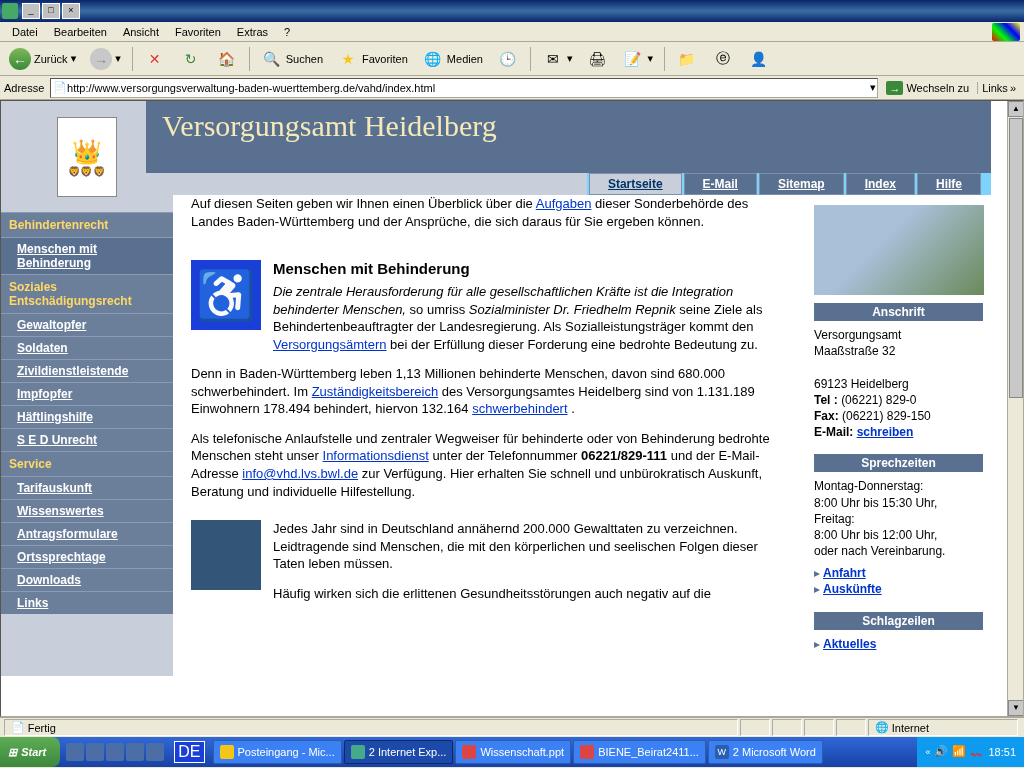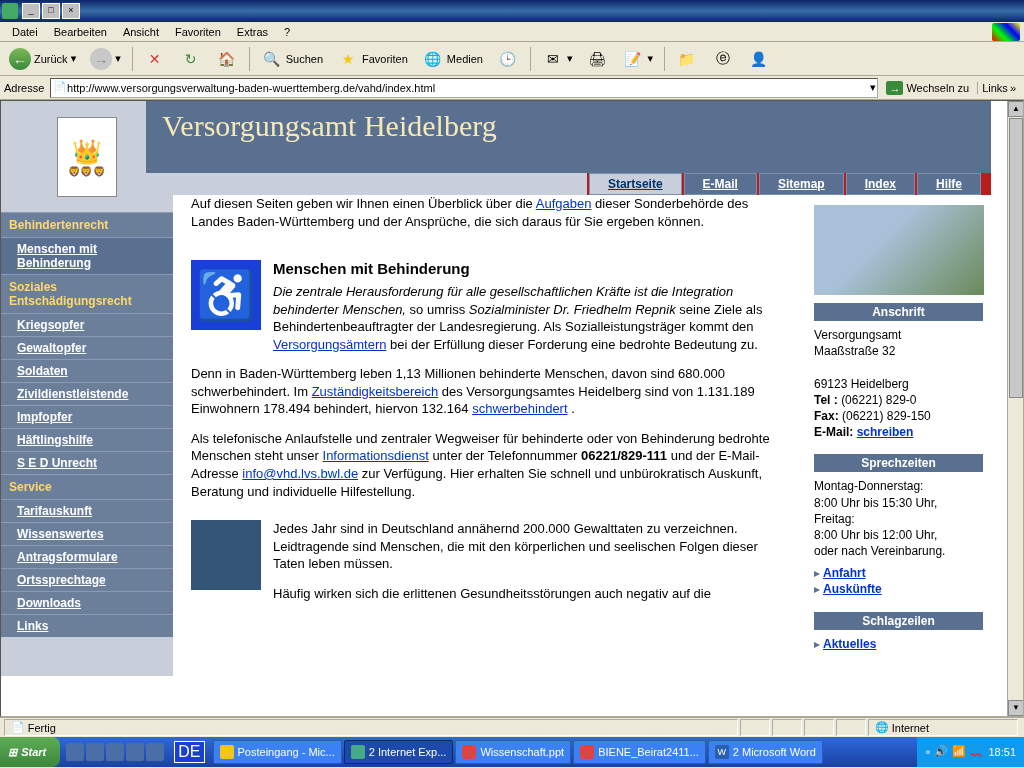--- a/index.html
+++ b/index.html
@@ -35,21 +35,21 @@
 
 .content-area { height: 617px; background: #fff; overflow: auto; position: relative; border: 1px inset #aca899; }
 .page { width: 990px; position: relative; }
 
 
 .page-header { background: #5a7090; color: #fff; padding: 0; display: flex; height: 72px; }
 .page-header .logo-box { width: 145px; background: #c8cfdb; display: flex; align-items: center; justify-content: center; }
 .page-header .title-area { flex: 1; display: flex; align-items: flex-start; padding: 8px 16px; font-family: Georgia, serif; font-size: 30px; color: #f5e9b8; }
 
 
-.top-nav { background: #b91c1c; display: flex; justify-content: flex-end; height: 22px; padding-right:10px;}
+.top-nav { background: #7dd3fc; display: flex; justify-content: flex-end; height: 22px; padding-right:10px;}
 .top-nav .tab { background: #5a7090; color: #fff; padding: 3px 18px; margin-left: 2px; cursor: pointer; font-weight: bold; font-size: 12px; text-decoration: underline; border:1px solid #7a90b0;}
 .top-nav .tab.active { background: #c8cfdb; color: #003366; }
 
 
 .main { display: flex; }
 .side-col { width: 172px; background: #c8cfdb; padding-top: 10px; }
 .side-nav { background: #a21caf; }
 .side-nav .cat { background: #6b7f9b; color: #ffd966; font-weight: bold; padding: 5px 8px; font-size: 12px; border-top:1px solid #8a9bb5;}
 .side-nav .item { background: #6b7f9b; color: #fff; padding: 4px 8px 4px 16px; font-size: 12px; cursor: pointer; font-weight:bold; border-top:1px solid #8a9bb5; text-decoration:underline;}
 .side-nav .item.active { background: #5a7090; }
@@ -209,21 +209,20 @@
 
   <div class="main">
     <div class="side-col">
       <div style="height:95px;display:flex;align-items:flex-start;justify-content:center;margin-top:-88px;position:relative;z-index:2">
         <div style="width:60px;height:80px;background:#fff;border:1px solid #888;display:flex;flex-direction:column;align-items:center;justify-content:center;font-size:24px">👑<br><span style="font-size:10px;color:#000">🦁🦁🦁</span></div>
       </div>
       <div class="side-nav">
         <div class="cat">Behindertenrecht</div>
         <div class="item active">Menschen mit Behinderung</div>
         <div class="cat">Soziales Entschädigungsrecht</div>
-        <div class="item">Kriegsopfer</div>
         <div class="item">Gewaltopfer</div>
         <div class="item">Soldaten</div>
         <div class="item">Zivildienstleistende</div>
         <div class="item">Impfopfer</div>
         <div class="item">Häftlingshilfe</div>
         <div class="item">S E D Unrecht</div>
         <div class="cat">Service</div>
         <div class="item">Tarifauskunft</div>
         <div class="item">Wissenswertes</div>
         <div class="item">Antragsformulare</div>

